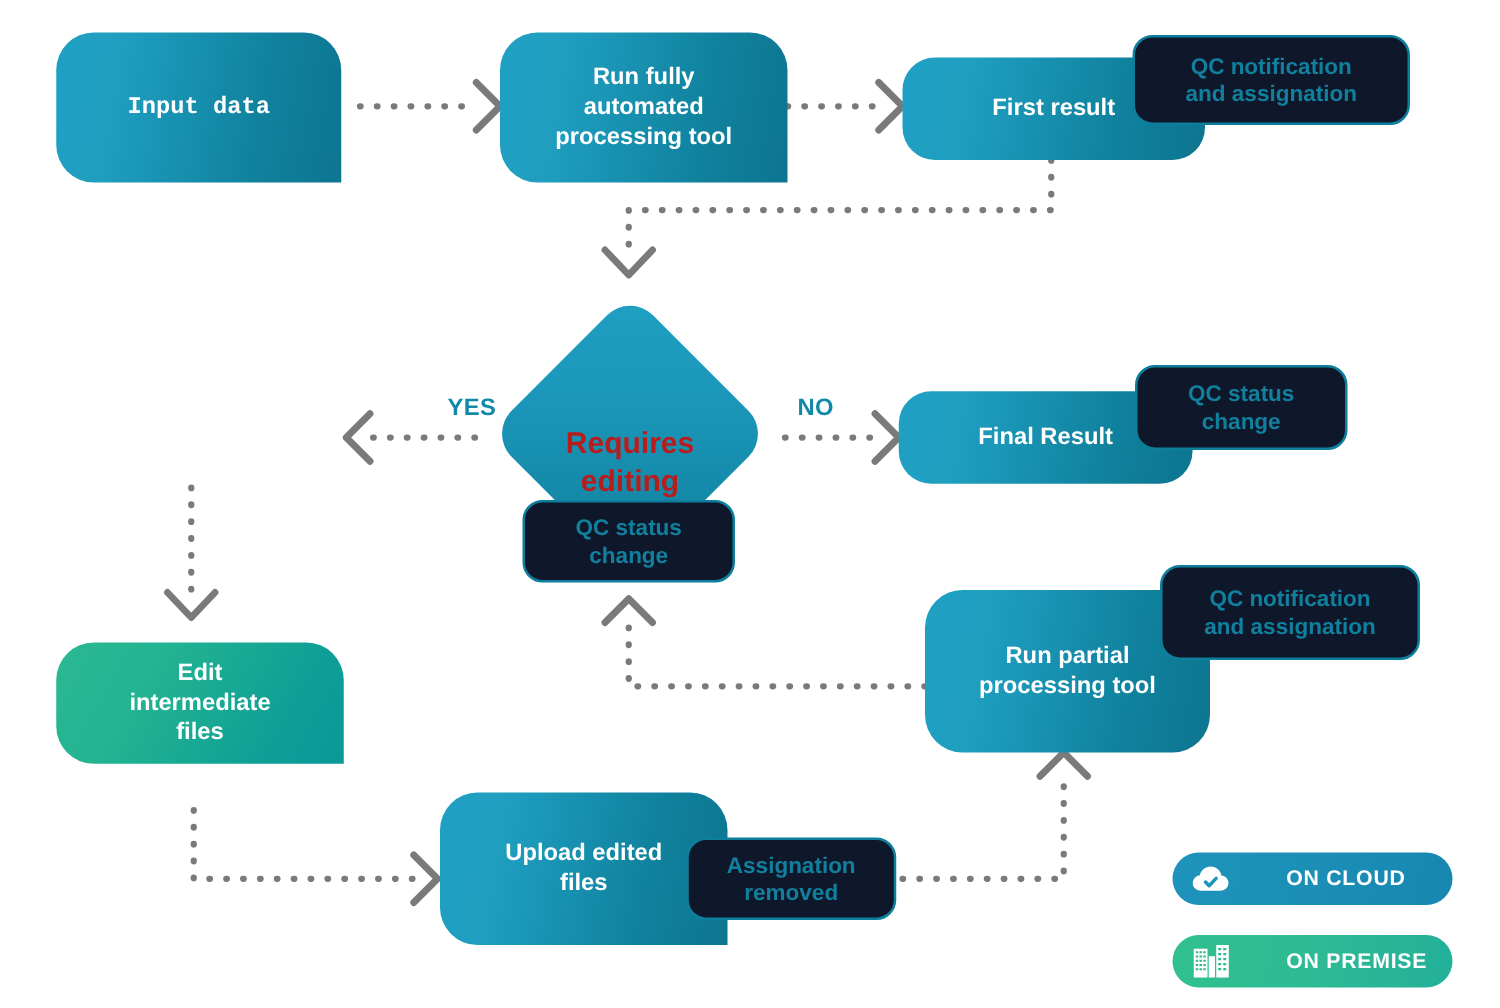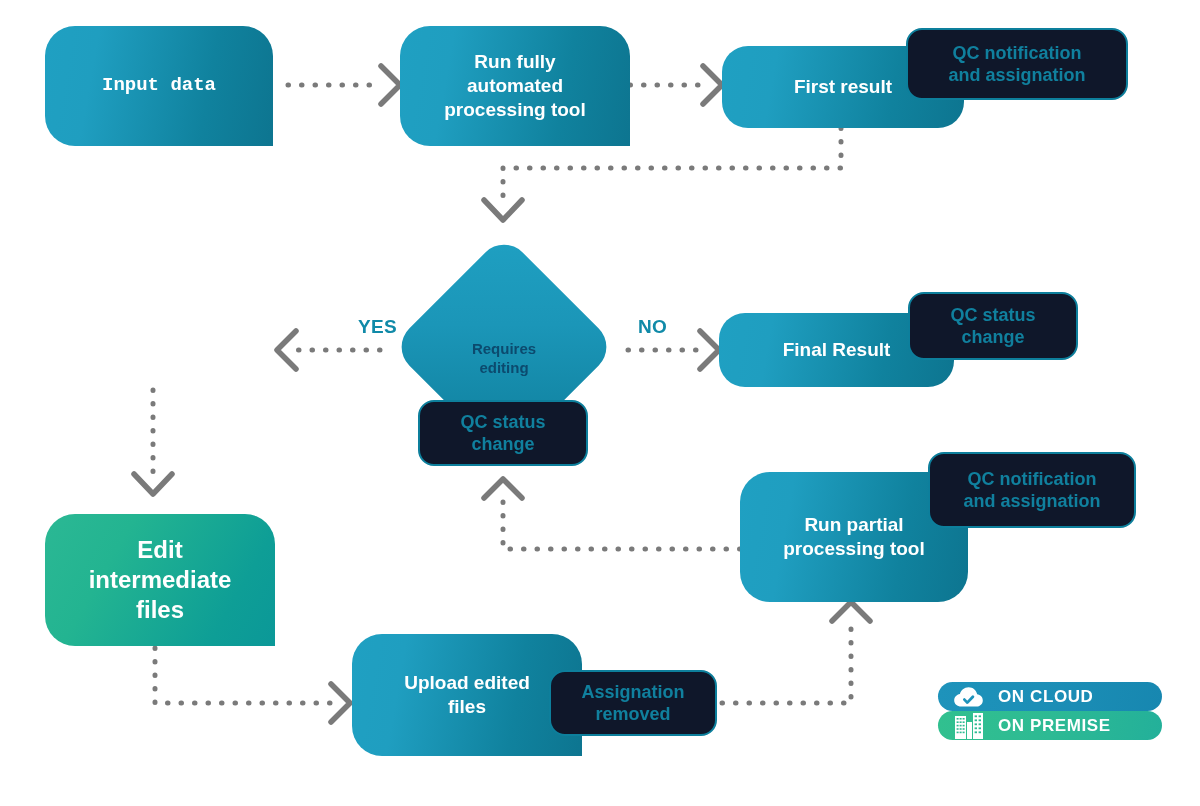--- a/index.html
+++ b/index.html
@@ -68,30 +68,30 @@
     top: 34px;
     width: 160px;
     height: 160px;
     border-radius: 26px;
     transform: rotate(45deg);
     background: linear-gradient(135deg, #1fa0c2 0%, #1b96b8 40%, #0e7d9a 100%);
   }
   #diamond-label {
     position: absolute;
     left: 0;
-    top: 0;
+    top: 12px;
     width: 228px;
     height: 228px;
     display: flex;
     align-items: center;
     justify-content: center;
     text-align: center;
-    color: #0c4a6e;
-    font-weight: bold;
-    font-size: 15px;
+    color: #b91c1c;
+    font-weight: bold;
+    font-size: 24px;
     line-height: 1.3;
     padding-top: 22px;
     box-sizing: border-box;
   }
 
   
   .callout {
     position: absolute;
     display: flex;
     align-items: center;
@@ -119,29 +119,30 @@
   
   #legend {
     position: absolute;
     left: 938px;
     top: 682px;
     width: 224px;
   }
   .legend-item {
     display: flex;
     align-items: center;
-    height: 29px;
+    height: 42px;
     border-radius: 21px;
-    margin-bottom: 0;
+    margin-bottom: 24px;
     padding-left: 14px;
     box-sizing: border-box;
     color: #ffffff;
     font-weight: bold;
     font-size: 17px;
     letter-spacing: .6px;
+    gap: 31px;
   }
   .legend-cloud  { background: linear-gradient(100deg,#1e93bb 0%,#1c8fb7 45%,#1787b0 100%); }
   .legend-prem   { background: linear-gradient(100deg,#31c08f 0%,#2ebb93 45%,#23b09a 100%); }
   .legend-icon {
     width: 34px;
     height: 30px;
     margin-right: 12px;
     flex: 0 0 auto;
     display: flex;
     align-items: center;
@@ -201,21 +202,21 @@
 
   <div class="node grad-teal r-all" style="left:722px; top:46px; width:242px; height:82px; font-size:19px;">
     <span>First result</span>
   </div>
 
 
   <div class="node grad-teal r-all" style="left:719px; top:313px; width:235px; height:74px; font-size:19px;">
     <span>Final Result</span>
   </div>
 
-  <div class="node grad-green r-tl-tr-bl" style="left:45px; top:514px; width:230px; height:132px; font-size:24px; white-space:pre-line;">
+  <div class="node grad-green r-tl-tr-bl" style="left:45px; top:514px; width:230px; height:97px; font-size:19px; white-space:pre-line;">
     <span>Edit
 intermediate
 files</span>
   </div>
 
   <div class="node grad-teal r-tl-tr-bl" style="left:352px; top:634px; width:230px; height:122px; font-size:19px; white-space:pre-line;">
     <span>Upload edited
 files</span>
   </div>
 

